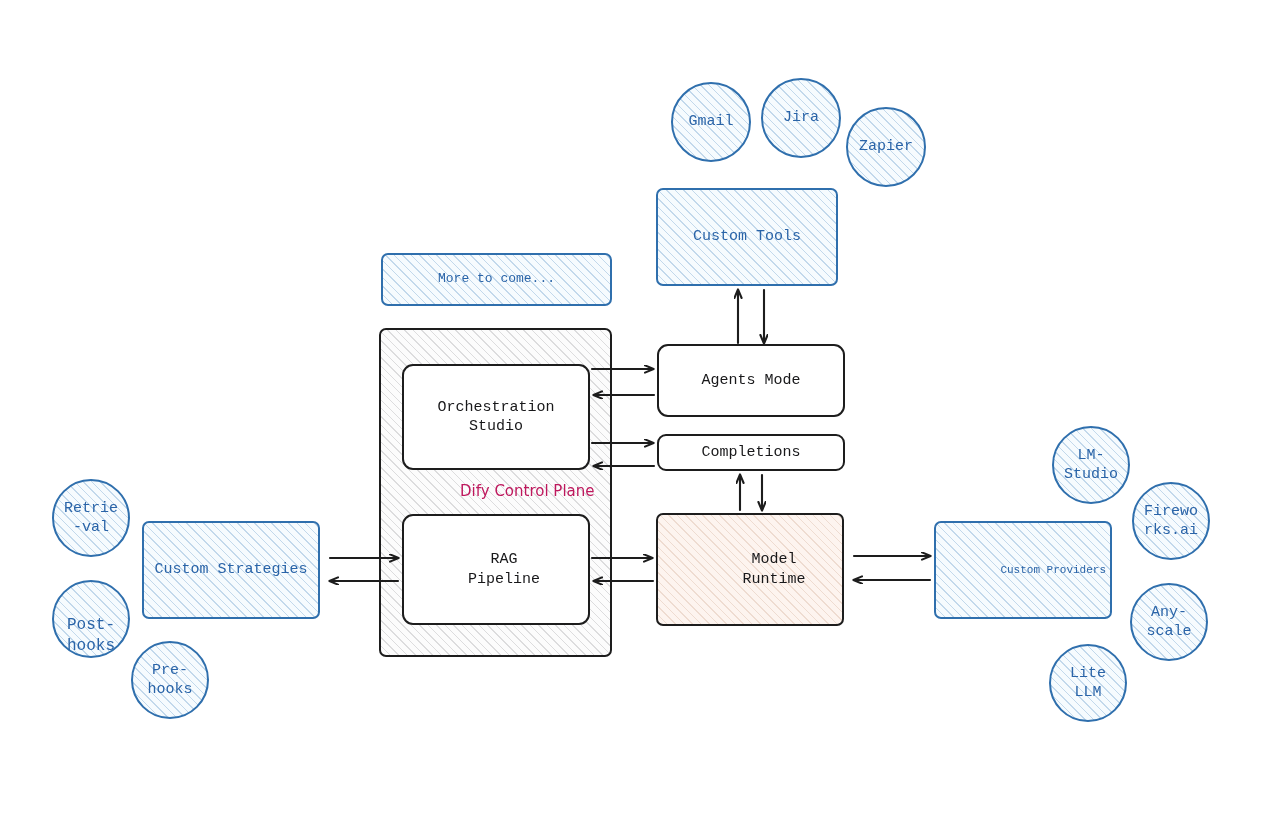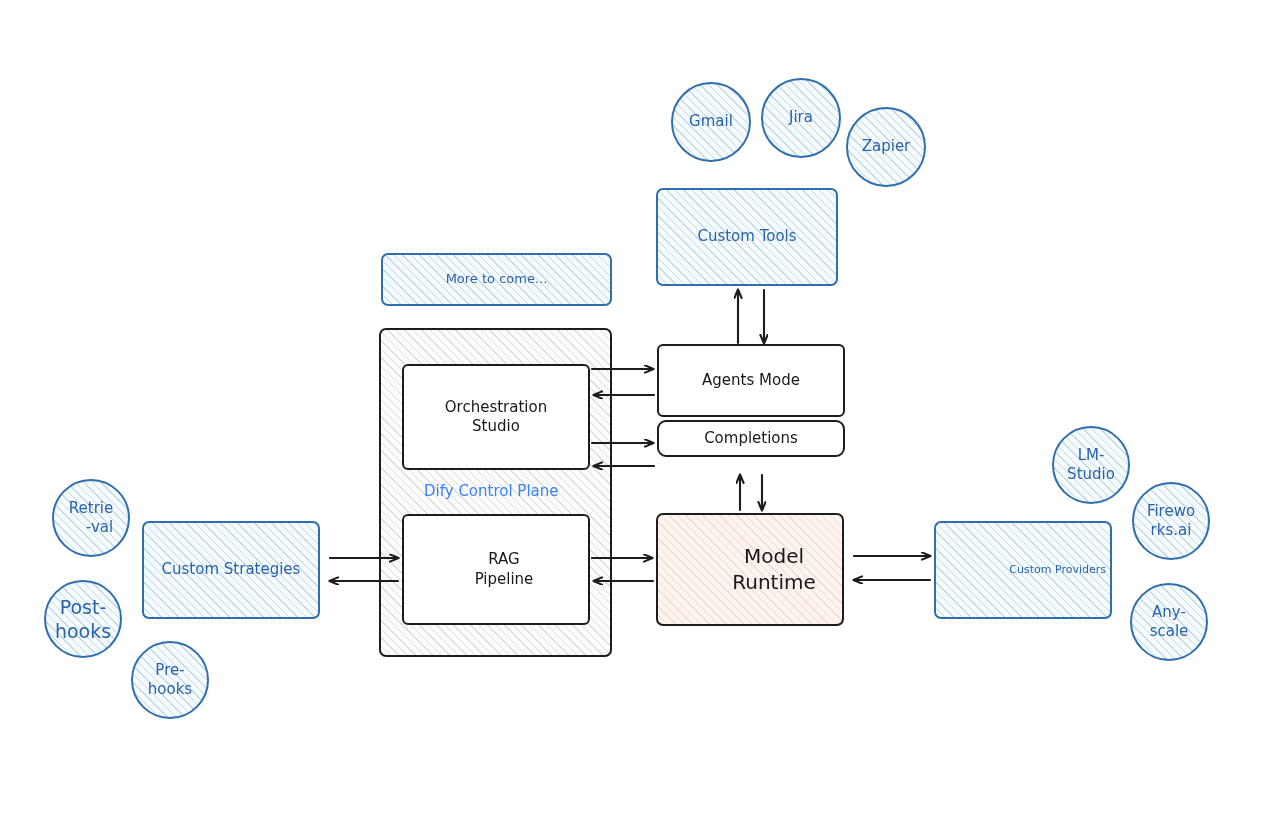--- a/index.html
+++ b/index.html
@@ -27,20 +27,21 @@
     justify-content: center;
     text-align: center;
     line-height: 1.28;
     user-select: none;
   }
   .node .label {
     position: relative;
     z-index: 3;
     white-space: pre-line;
     padding: 0 4px;
+    font-family: Liberation Mono, monospace;
   }
 
   
   .blue {
     border: 2px solid #2f6fad;
     color: #2a64a8;
     background-color: #f6fbfe;
     background-image: repeating-linear-gradient(
         45deg,
         rgba(110,160,205,0.38) 0px,
@@ -71,30 +72,31 @@
     color: #18181a;
     background-color: #fdf4ef;
     background-image: repeating-linear-gradient(
         45deg,
         rgba(196,150,122,0.26) 0px,
         rgba(196,150,122,0.26) 1px,
         rgba(255,255,255,0) 1px,
         rgba(255,255,255,0) 6px);
   }
   .rounded-lg { border-radius: 7px; }
-  .rounded-md { border-radius: 6px; }
+  .rounded-md { border-radius: 11px; }
   .rounded-sm { border-radius: 9px; }
   .circle { border-radius: 50%; }
 
   .plane-label {
     position: absolute;
-    color: #3b82f6;
+    color: #be185d;
     z-index: 4;
     white-space: nowrap;
     user-select: none;
+    margin-left: 36px;
   }
 
   svg.wires {
     position: absolute;
     left: 0;
     top: 0;
     width: 1280px;
     height: 827px;
     z-index: 5;
     pointer-events: none;
@@ -143,36 +145,36 @@
 
   <div class="node plain rounded-md" style="left:402px; top:514px; width:188px; height:111px; font-size:15px; z-index:2;padding-left:16px;">
     <span class="label">RAG
 Pipeline</span>
   </div>
 
   <div class="node plain rounded-md" style="left:657px; top:344px; width:188px; height:73px; font-size:15px;">
     <span class="label">Agents Mode</span>
   </div>
 
-  <div class="node plain rounded-sm" style="left:657px; top:420px; width:188px; height:37px; font-size:15px;">
+  <div class="node plain rounded-sm" style="left:657px; top:434px; width:188px; height:37px; font-size:15px;">
     <span class="label">Completions</span>
   </div>
 
-  <div class="node warm rounded-lg" style="left:656px; top:513px; width:188px; height:113px; font-size:20px;padding-left:48px;">
+  <div class="node warm rounded-lg" style="left:656px; top:513px; width:188px; height:113px; font-size:15px;padding-left:48px;">
     <span class="label">Model
 Runtime</span>
   </div>
 
 
-  <div class="node blue circle" style="left:52px; top:479px; width:78px; height:78px; font-size:15px;text-align:right;">
+  <div class="node blue circle" style="left:52px; top:479px; width:78px; height:78px; font-size:15px;">
     <span class="label">Retrie
 -val</span>
   </div>
 
-  <div class="node blue circle" style="left:44px; top:580px; width:78px; height:78px; font-size:19px;">
+  <div class="node blue circle" style="left:52px; top:580px; width:78px; height:78px; font-size:16px;align-items:flex-end;">
     <span class="label">Post-
 hooks</span>
   </div>
 
   <div class="node blue circle" style="left:131px; top:641px; width:78px; height:78px; font-size:15px;">
     <span class="label">Pre-
 hooks</span>
   </div>
 
   <div class="node blue rounded-lg" style="left:142px; top:521px; width:178px; height:98px; font-size:15px;">
@@ -187,20 +189,24 @@
   <div class="node blue circle" style="left:1132px; top:482px; width:78px; height:78px; font-size:15px;">
     <span class="label">Firewo
 rks.ai</span>
   </div>
 
   <div class="node blue circle" style="left:1130px; top:583px; width:78px; height:78px; font-size:15px;">
     <span class="label">Any-
 scale</span>
   </div>
 
+  <div class="node blue circle" style="left:1049px; top:644px; width:78px; height:78px; font-size:15px;">
+    <span class="label">Lite
+LLM</span>
+  </div>
 
   <div class="node blue rounded-lg" style="left:934px; top:521px; width:178px; height:98px; font-size:11px;justify-content:flex-end;">
     <span class="label">Custom Providers</span>
   </div>
 
   <svg class="wires" viewBox="0 0 1280 827">
     <defs>
       <marker id="ah" markerWidth="11" markerHeight="11" refX="8.6" refY="4.2" orient="auto" markerUnits="userSpaceOnUse">
         <path d="M0.6,0.6 L9.2,4.2 L0.6,7.8" fill="none" stroke="#1d1d1d" stroke-width="2.1" stroke-linecap="round" stroke-linejoin="round"></path>
       </marker>

